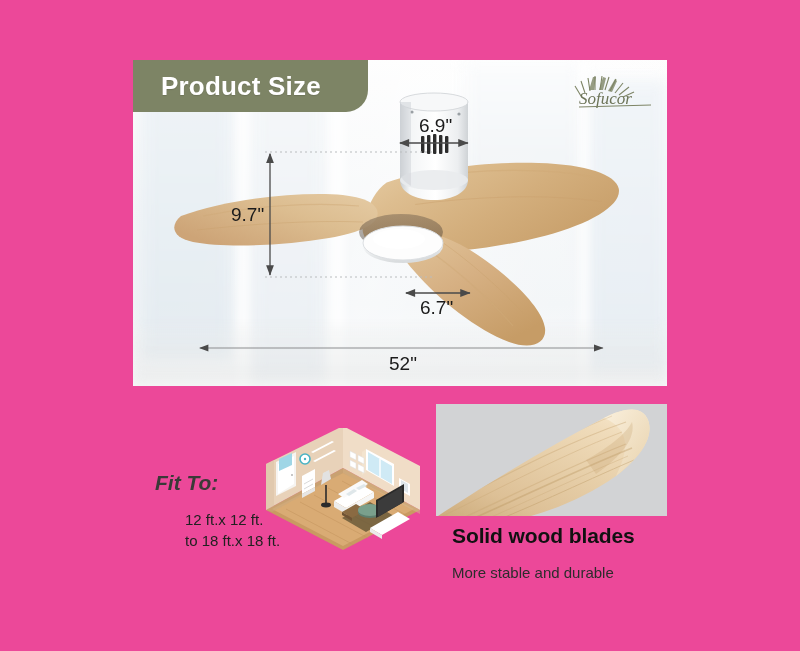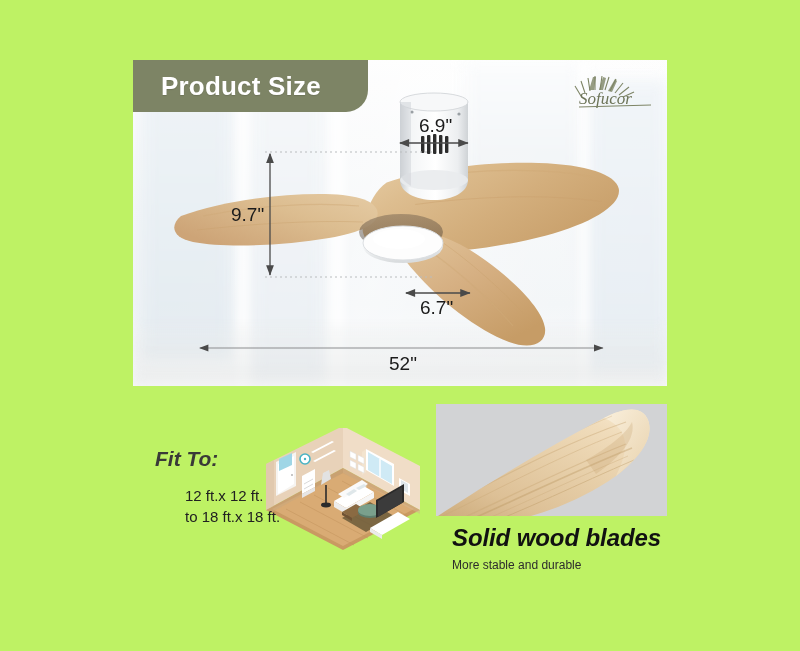--- a/index.html
+++ b/index.html
@@ -10,21 +10,21 @@
     height: 651px;
     background: #ffffff;
     font-family: "Liberation Sans", sans-serif;
     overflow: hidden;
   }
 
   #page {
     position: relative;
     width: 800px;
     height: 651px;
-    background: #bef264;
+    background: #ec4899;
   }
 
   
   #top-panel {
     position: absolute;
     left: 133px;
     top: 60px;
     width: 534px;
     height: 326px;
     overflow: hidden;
@@ -117,21 +117,21 @@
   }
   #lbl-69 { left: 419px; top: 115px; }
   #lbl-97 { left: 231px; top: 204px; }
   #lbl-67 { left: 420px; top: 297px; }
   #lbl-52 { left: 389px; top: 353px; }
 
   
   #fit-block {
     position: absolute;
     left: 155px;
-    top: 447px;
+    top: 471px;
     width: 160px;
     z-index: 4;
   }
   #fit-title {
     font-size: 21px;
     font-weight: bold;
     font-style: italic;
     color: #3a3a38;
     margin-bottom: 14px;
   }
@@ -167,31 +167,30 @@
   #blade-art { position: absolute; left: 0; top: 0; width: 231px; height: 112px; }
 
   #blade-caption {
     position: absolute;
     left: 452px;
     top: 524px;
     width: 240px;
     z-index: 4;
   }
   #blade-head {
-    font-size: 24px;
+    font-size: 21px;
     font-weight: bold;
     color: #111111;
     letter-spacing: -.1px;
     white-space: nowrap;
-    font-style: italic;
   }
   #blade-sub {
-    font-size: 12px;
+    font-size: 15px;
     color: #2c2c2c;
-    margin-top: 6px;
+    margin-top: 16px;
     white-space: nowrap;
   }
 </style>
 </head>
 <body>
 
 <div id="page">
 
   <div id="top-panel">
 

